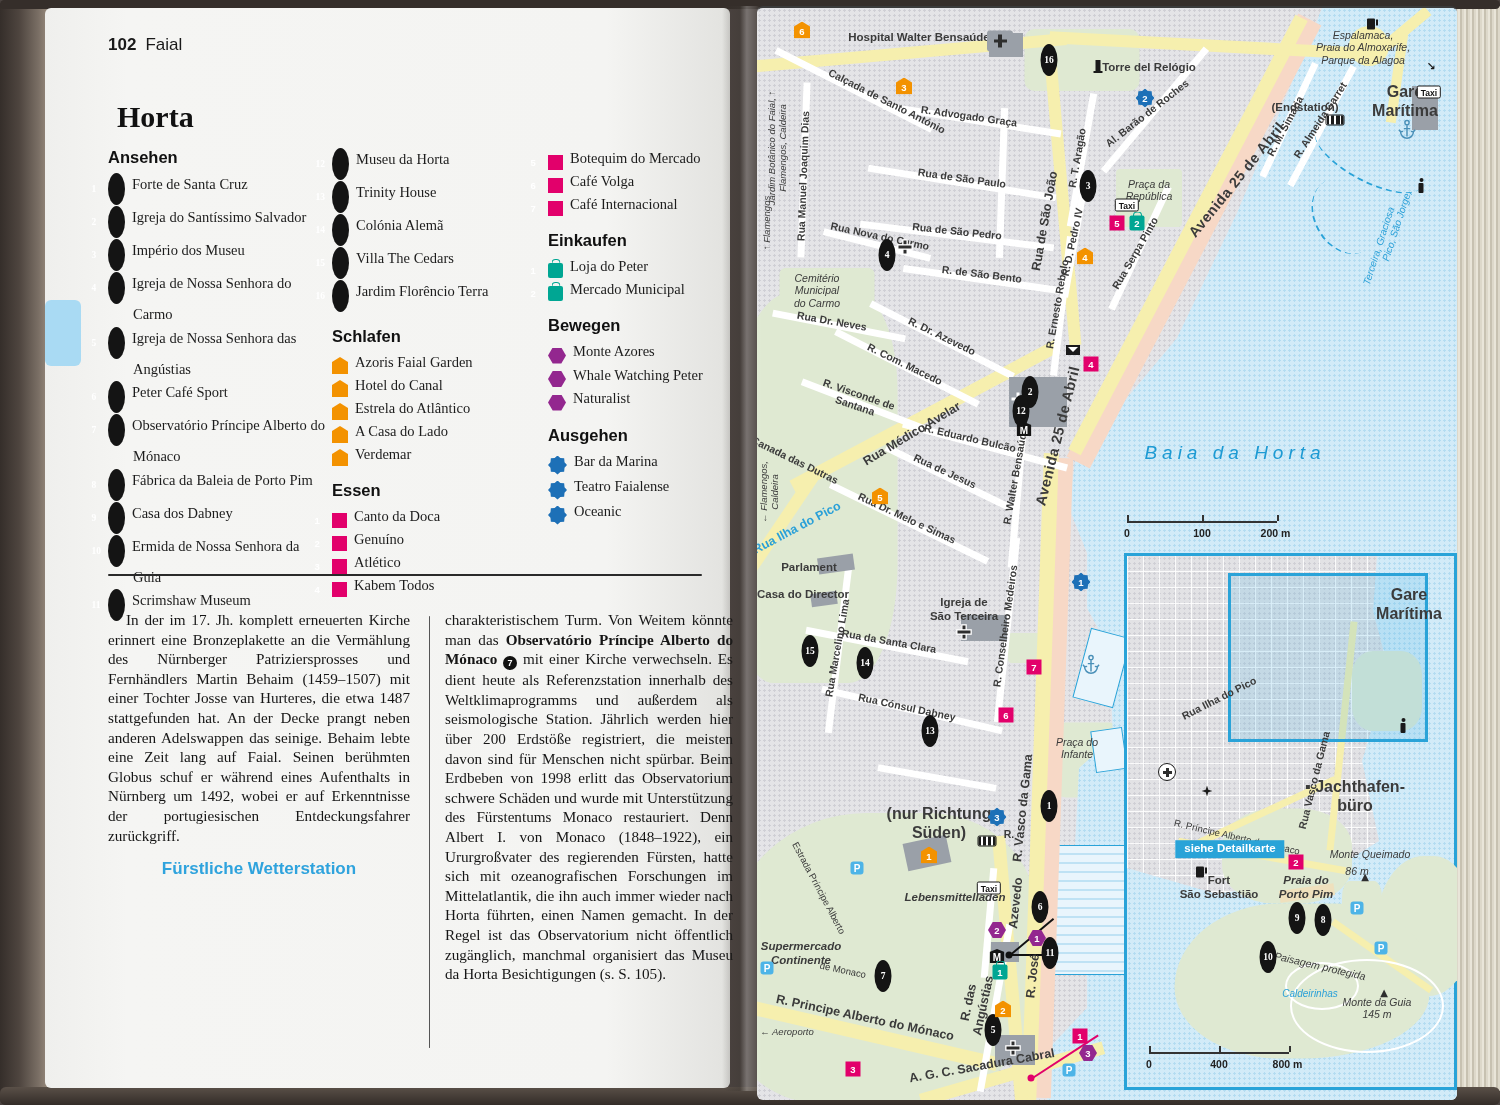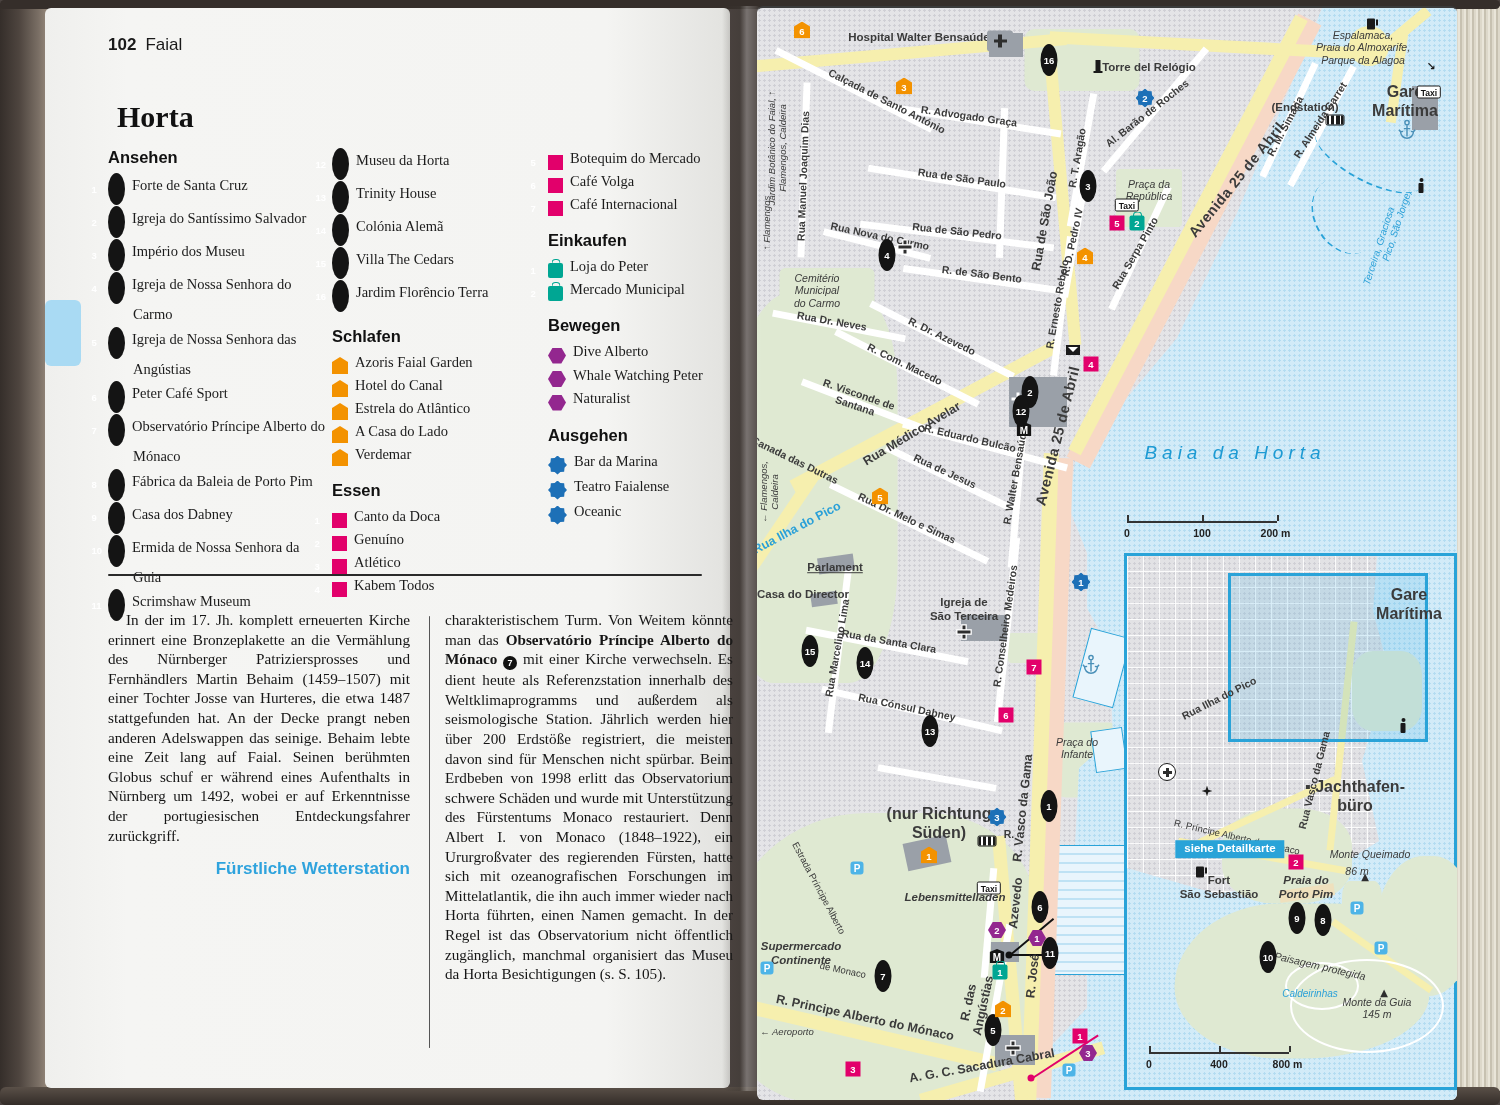--- a/index.html
+++ b/index.html
@@ -31,21 +31,21 @@
   .sec-head{font:700 16.5px "Liberation Sans",sans-serif;margin:0 0 6px 0;color:#111;}
   .sec-gap{margin-top:15px;}
   .li{padding-left:25px;text-indent:-25px;margin:0 0 1px 0;}
   .li .mk{transform:none;display:inline-flex;vertical-align:-3px;margin-right:7px;position:relative;}
 
   .hrule{left:63px;top:566px;width:594px;height:1.5px;background:#2a2a2a;}
   .vrule{left:384px;top:608px;width:1px;height:432px;background:#555;}
   .body-col{top:602px;font-size:15.2px;line-height:19.6px;text-align:justify;color:#151515;}
   .body-col p{margin:0;}
   .body-col p.ind{text-indent:18px;}
-  .subhead{font:700 17px "Liberation Sans",sans-serif;color:#2fa3dd;margin:14px 0 3px 0;text-align:right;}
+  .subhead{font:700 17px "Liberation Sans",sans-serif;color:#2fa3dd;margin:14px 0 3px 0;text-align:center;}
   .mk-inline{display:inline-flex;width:14px;height:14px;border-radius:50%;background:#111;color:#fff;
     font:700 9px "Liberation Sans",sans-serif;align-items:center;justify-content:center;vertical-align:-2px;}
 
   
   .map{left:757px;top:6px;width:700px;height:1092px;overflow:hidden;
     background-color:#e4e4e7;
     background-image:radial-gradient(#cfcfd5 1px,transparent 1.2px);background-size:5px 5px;
     border-top:2px solid #3b3b3b;}
   .park{position:absolute;background:#dfe9d2;}
   .water{position:absolute;inset:0;background-color:#d2ebf8;
@@ -73,21 +73,21 @@
   .it{font-weight:400;font-style:italic;font-size:10.5px;}
   .it-sm{font-size:9.5px;}
   .rg{font-size:16px;}
   .bl{font-weight:400;font-style:italic;font-size:10px;color:#2aa0d8;}
   .sea{font-weight:400;font-style:italic;font-size:19px;letter-spacing:5px;color:#1d9ad3;}
   .banner{background:#29a3d8;color:#fff;font-size:11.5px;padding:2px 9px;}
 
   
   .mk{position:absolute;display:inline-flex;align-items:center;justify-content:center;
     color:#fff;font:700 9.5px "Liberation Sans",sans-serif;transform:translate(-50%,-50%);z-index:30;}
-  .mk-sight{width:17px;height:32px;border-radius:50%;background:#141414;}
+  .mk-sight{width:17px;height:32px;border-radius:50%;background:#141414;font-family:Liberation Serif, serif;}
   .mk-hotel{width:16px;height:17px;background:#f39200;clip-path:polygon(50% 0,100% 30%,100% 100%,0 100%,0 30%);padding-top:2px;box-sizing:border-box;}
   .mk-food{width:15px;height:15px;background:#e2006b;}
   .mk-shop{width:15px;height:15px;background:#00a693;border-radius:2px;}
   .mk-shop::before{content:"";position:absolute;top:-4px;left:50%;transform:translateX(-50%);
     width:7px;height:5px;border:1.6px solid #00a693;border-bottom:none;border-radius:4px 4px 0 0;}
   .mk-move{width:18px;height:16px;background:#93278f;clip-path:polygon(26% 0,74% 0,100% 50%,74% 100%,26% 100%,0 50%);}
   .mk-night{width:19px;height:19px;background:#1d70b7;
     clip-path:polygon(100% 50%,87% 65%,85% 85%,65% 87%,50% 100%,35% 87%,15% 85%,13% 65%,0 50%,13% 35%,15% 15%,35% 13%,50% 0,65% 13%,85% 15%,87% 35%);}
 
   
@@ -188,21 +188,21 @@
       <div class="li"><div class="mk mk-food">4</div><span>Kabem Todos</span></div>
     </div>
   <div class="abs listing-col" style="left:503px;width:178px;">
       <div class="li"><div class="mk mk-food">5</div><span>Botequim do Mercado</span></div>
       <div class="li"><div class="mk mk-food">6</div><span>Café Volga</span></div>
       <div class="li"><div class="mk mk-food">7</div><span>Café Internacional</span></div>
       <div class="sec-head sec-gap">Einkaufen</div>
       <div class="li"><div class="mk mk-shop">1</div><span>Loja do Peter</span></div>
       <div class="li"><div class="mk mk-shop">2</div><span>Mercado Municipal</span></div>
       <div class="sec-head sec-gap">Bewegen</div>
-      <div class="li"><div class="mk mk-move">1</div><span>Dive Alberto</span></div>
+      <div class="li"><div class="mk mk-move">1</div><span>Monte Azores</span></div>
       <div class="li"><div class="mk mk-move">2</div><span>Whale Watching Peter</span></div>
       <div class="li"><div class="mk mk-move">3</div><span>Naturalist</span></div>
       <div class="sec-head sec-gap">Ausgehen</div>
       <div class="li"><div class="mk mk-night">1</div><span>Bar da Marina</span></div>
       <div class="li"><div class="mk mk-night">2</div><span>Teatro Faialense</span></div>
       <div class="li"><div class="mk mk-night">3</div><span>Oceanic</span></div>
     </div>
 
   <div class="abs hrule"></div>
   <div class="abs vrule"></div>
@@ -426,21 +426,21 @@
     <div class="map-label st-lg st-blue" style="left: 40px; top: 520px; transform: translate(-50%, -50%) rotate(-28deg);">
       <div>Rua Ilha do Pico</div>
     </div>
     <div class="map-label" style="left: 150px; top: 510px; transform: translate(-50%, -50%) rotate(25deg);">
       <div>Rua Dr. Melo e Simas</div>
     </div>
     <div class="map-label it it-sm" style="left: 12px; top: 484px; transform: translate(-50%, -50%) rotate(-90deg);">
       <div>← Flamengos,</div>
       <div>Caldeira</div>
     </div>
-    <div class="map-label pl" style="left: 78px; top: 560px; transform: translate(-50%, -50%); text-decoration: underline;">
+    <div class="map-label pl" style="left: 52px; top: 560px; transform: translate(-50%, -50%);">
       <div>Parlament</div>
     </div>
     <div class="map-label pl" style="left: 46px; top: 587px; transform: translate(-50%, -50%);">
       <div>Casa do Director</div>
     </div>
     <div class="map-label" style="left: 80px; top: 640px; transform: translate(-50%, -50%) rotate(-80deg);">
       <div>Rua Marcelino Lima</div>
     </div>
     <div class="map-label" style="left: 132px; top: 633px; transform: translate(-50%, -50%) rotate(10deg);">
       <div>Rua da Santa Clara</div>

